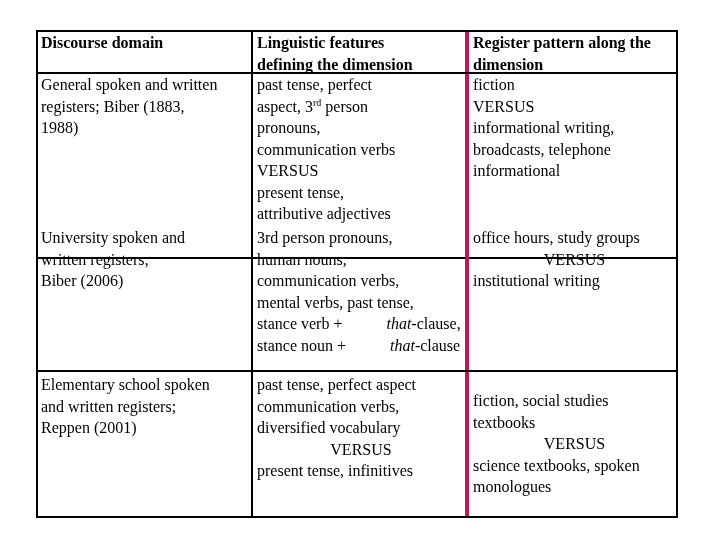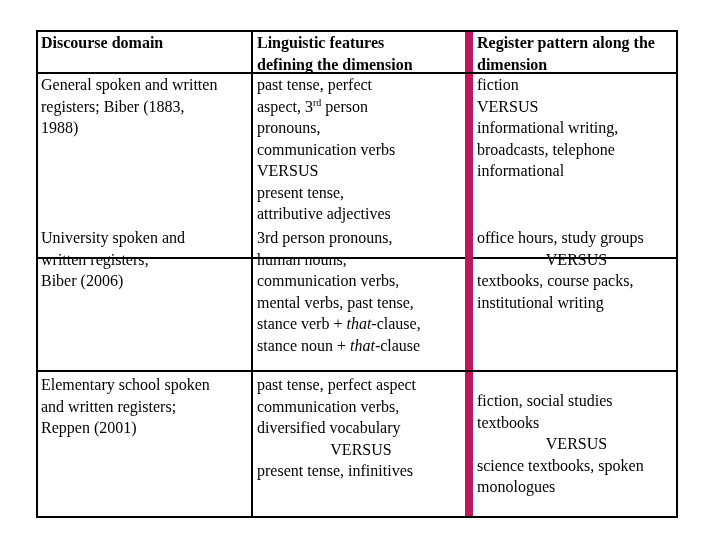--- a/index.html
+++ b/index.html
@@ -6,26 +6,26 @@
   body { width: 720px; height: 540px; position: relative; overflow: hidden;
          font-family: "Liberation Serif", "DejaVu Serif", serif; color: #000; }
   .tbl { position: absolute; left: 36px; top: 30px; width: 642px; height: 488px;
          border: 2px solid #000; box-sizing: border-box; }
   .row { position: absolute; left: 0; width: 100%; box-sizing: border-box; }
   .row.sep { border-bottom: 2px solid #000; }
   .cell { position: absolute; top: 0; bottom: 0; box-sizing: border-box;
           font-size: 16px; line-height: 21.5px; padding: 0 0 0 3px; }
   .c1 { left: 0; width: 213px; }
   .c2 { left: 213px; width: 214px; border-left: 2px solid #000; padding-left: 4px; }
-  .c3 { left: 427px; width: 211px; border-left: 8px solid #be185d; padding-left: 4px; }
+  .c3 { left: 427px; width: 211px; border-left: 4px solid #be185d; padding-left: 4px; }
   .hdr .cell { font-weight: bold; }
   .line { display: block; white-space: nowrap; }
   .center { text-align: center; }
   sup { font-size: 10px; line-height: 0; vertical-align: 6px; }
-  i { font-style: italic; }
+  i { font-style: italic; margin-left: 40px; }
 </style>
 </head>
 <body>
 
 <div class="tbl">
 
   <div class="row sep hdr" style="top:0; height:42px;">
     <div class="cell c1">
       <span class="line">Discourse domain</span>
     </div>
@@ -73,21 +73,20 @@
       <span class="line">3rd person pronouns,</span>
       <span class="line">human nouns,</span>
       <span class="line">communication verbs,</span>
       <span class="line">mental verbs, past tense,</span>
       <span class="line"><span>stance verb + </span><i>that</i><span>-clause,</span></span>
       <span class="line"><span>stance noun + </span><i>that</i><span>-clause</span></span>
     </div>
     <div class="cell c3">
       <span class="line">office hours, study groups</span>
       <span class="line center">VERSUS</span>
-      <span class="line">textbooks, course packs,</span>
       <span class="line">institutional writing</span>
     </div>
   </div>
 
   <div class="row" style="top:340px; height:144px;">
     <div class="cell c1" style="padding-top:2px;">
       <span class="line">Elementary school spoken</span>
       <span class="line">and written registers;</span>
       <span class="line">Reppen (2001)</span>
     </div>

